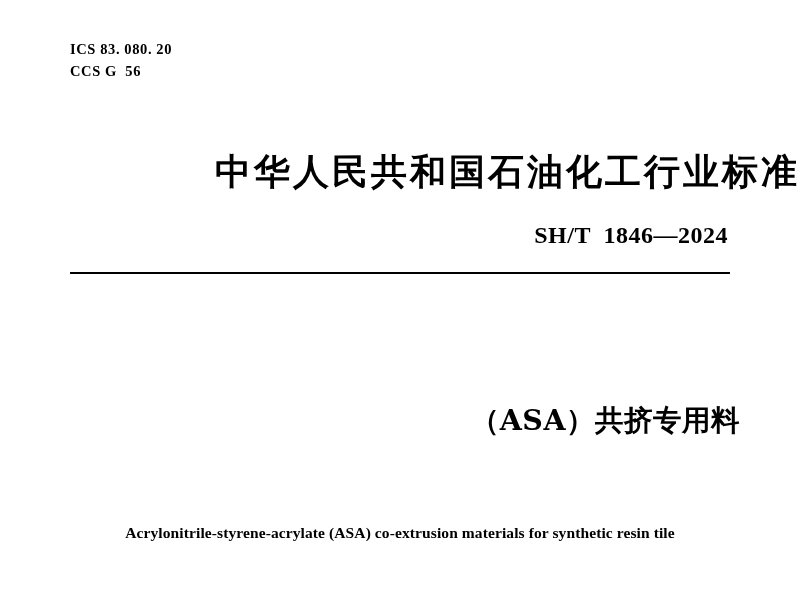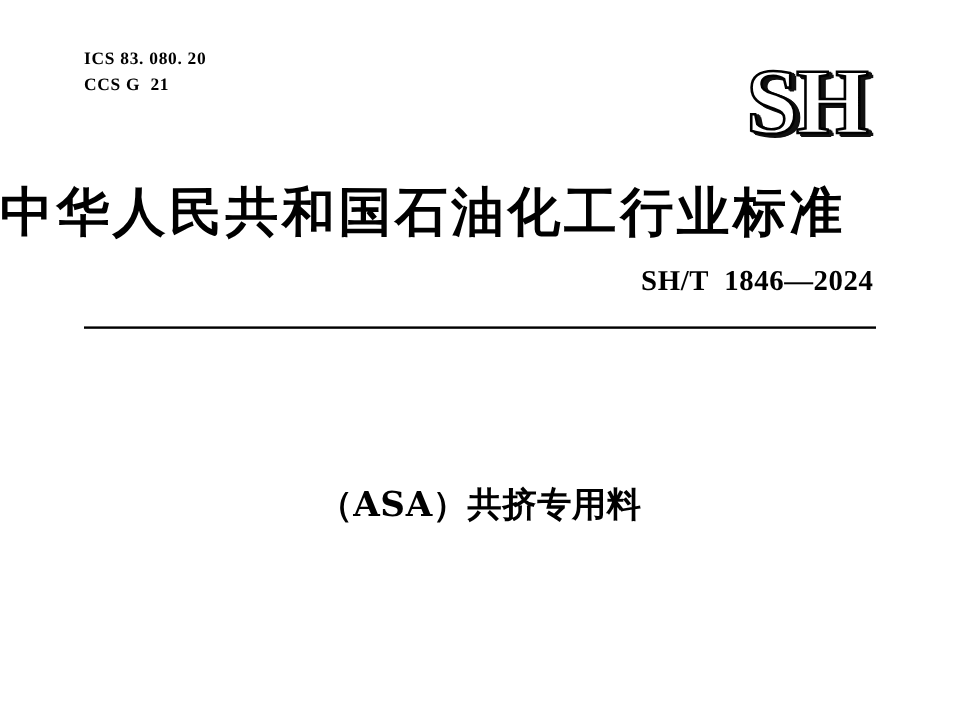--- a/index.html
+++ b/index.html
@@ -53,24 +53,24 @@
        3px 0 0 #111, 4px 1px 0 #111, 5px 2px 0 #111,
        2px 2px 0 #111, 3px 3px 0 #111;
   }
 
   
   .std-title {
     position: absolute;
     left: 0;
     right: 0;
     top: 148px;
-    text-align: left;
+    text-align: right;
     font-family: "DejaVu Serif", "Liberation Serif", serif;
     font-weight: bold;
-    font-size: 44px;
+    font-size: 36px;
     letter-spacing: 3px;
     white-space: nowrap;
   }
 
   
   .std-number {
     position: absolute;
     right: 72px;
     top: 222px;
     font-family: "Liberation Serif", serif;
@@ -98,20 +98,21 @@
     top: 400px;
     text-align: center;
     font-family: "DejaVu Serif", "Liberation Serif", serif;
     font-weight: bold;
     font-size: 28.5px;
     line-height: 1.45;
     letter-spacing: 0.5px;
   }
   .subject .line2 {
     display: block;
+    text-align: right;
   }
 
   
   .subject-en {
     position: absolute;
     left: 40px;
     right: 40px;
     top: 524px;
     text-align: center;
     font-family: "Liberation Serif", serif;
@@ -120,29 +121,29 @@
     letter-spacing: 0.1px;
   }
 </style>
 </head>
 <body>
 
 <div class="page">
 
   <div class="codes">
     <div class="code-line">ICS 83. 080. 20</div>
-    <div class="code-line">CCS G  21</div>
+    <div class="code-line">CCS G  56</div>
   </div>
 
-  <div class="logo">SH</div>
 
   <div class="std-title">中华人民共和国石油化工行业标准</div>
 
   <div class="std-number">SH/T  1846—2024</div>
 
   <div class="divider"></div>
 
   <div class="subject">
     <span class="line2">（ASA）共挤专用料</span>
   </div>
 
+  <div class="subject-en">Acrylonitrile-styrene-acrylate (ASA) co-extrusion materials for synthetic resin tile</div>
 
 </div>
 
 </body></html>

